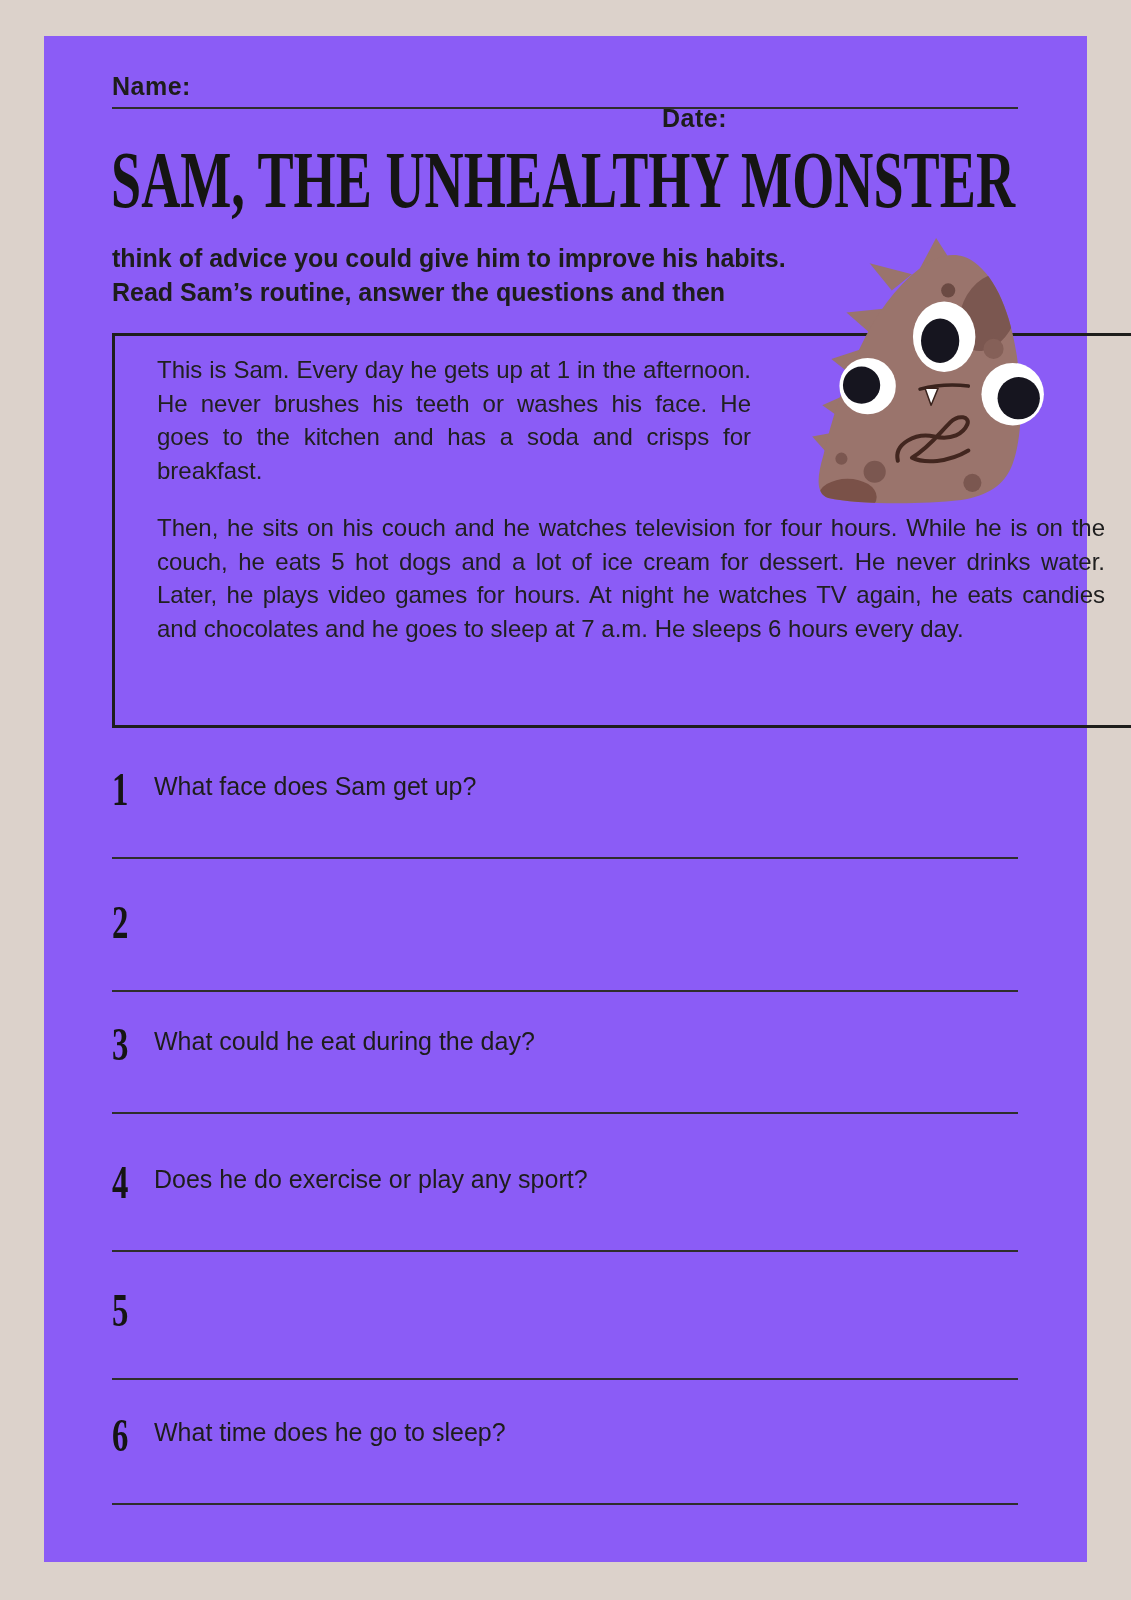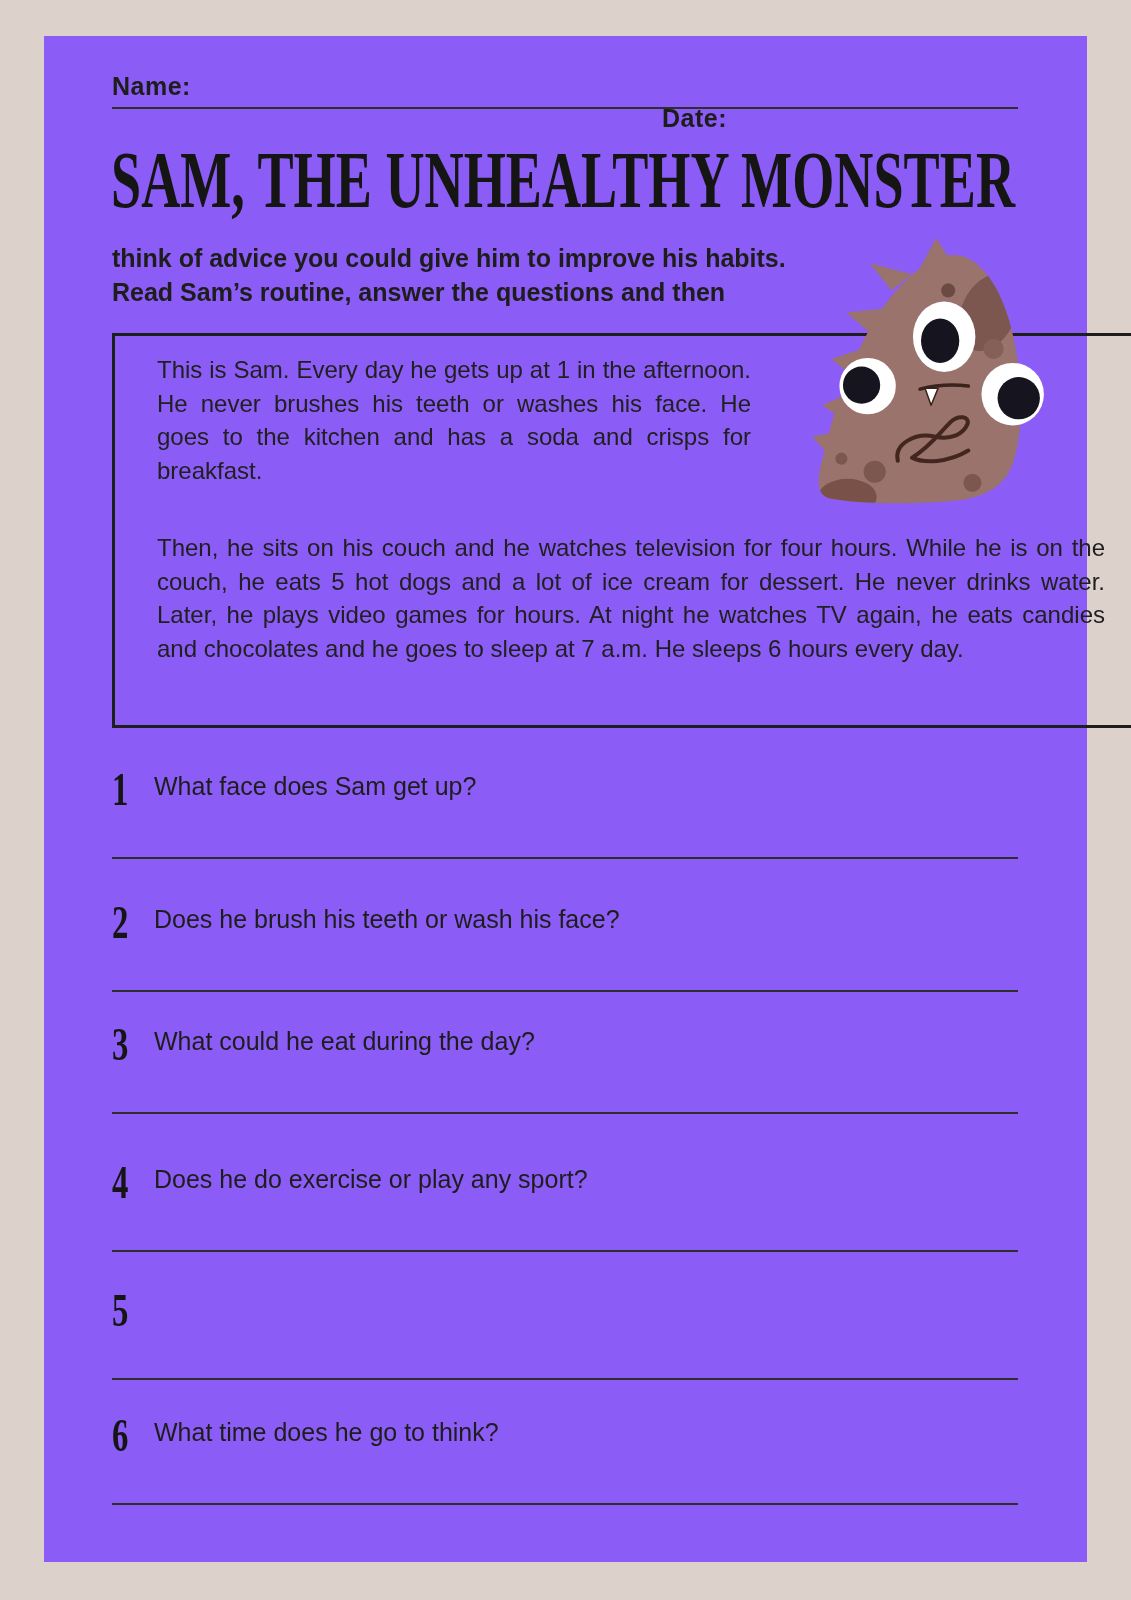--- a/index.html
+++ b/index.html
@@ -58,21 +58,21 @@
     z-index:1;
   }
   .reading-box p{
     margin:0;
     font-size:24px;
     line-height:33.5px;
     text-align:justify;
     color:#202020;
   }
   .reading-box p.p1{width:594px;}
-  .reading-box p.p2{margin-top:44px;}
+  .reading-box p.p2{margin-top:24px;}
   
   .monster{
     position:absolute;
     left:751px; top:198px;
     width:250px; height:272px;
     z-index:2;
   }
   
   .q-row{
     position:absolute;
@@ -167,36 +167,35 @@
     <path d="M 102 225 C 98 208 120 197 138 201 C 156 205 167 198 171 189 C 174 181 162 179 154 187 C 143 198 132 213 116 222 C 128 228 152 227 172 215" stroke="#42261f" stroke-width="4" fill="none" stroke-linecap="round" stroke-linejoin="round"></path>
   </svg>
 
   <div class="q-row q1">
     <span class="q-num">1</span>
     <span class="q-text">What face does Sam get up?</span>
     <div class="a-line"></div>
   </div>
   <div class="q-row q2">
     <span class="q-num">2</span>
-    <span class="q-text">Does he brush his teeth or wash his face?</span>
     <div class="a-line"></div>
   </div>
   <div class="q-row q3">
     <span class="q-num">3</span>
     <span class="q-text">What could he eat during the day?</span>
     <div class="a-line"></div>
   </div>
   <div class="q-row q4">
     <span class="q-num">4</span>
     <span class="q-text">Does he do exercise or play any sport?</span>
     <div class="a-line"></div>
   </div>
   <div class="q-row q5">
     <span class="q-num">5</span>
     <div class="a-line"></div>
   </div>
   <div class="q-row q6">
     <span class="q-num">6</span>
-    <span class="q-text">What time does he go to think?</span>
+    <span class="q-text">What time does he go to sleep?</span>
     <div class="a-line"></div>
   </div>
 
 </div>
 
 </body></html>

